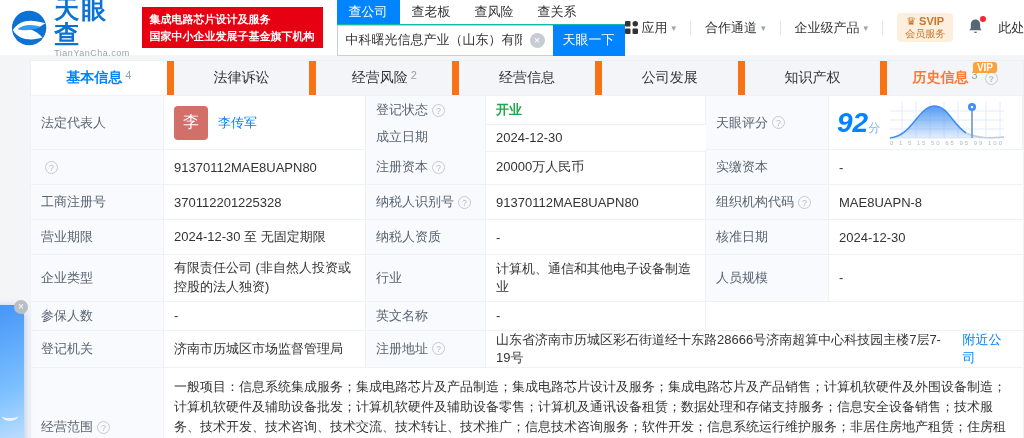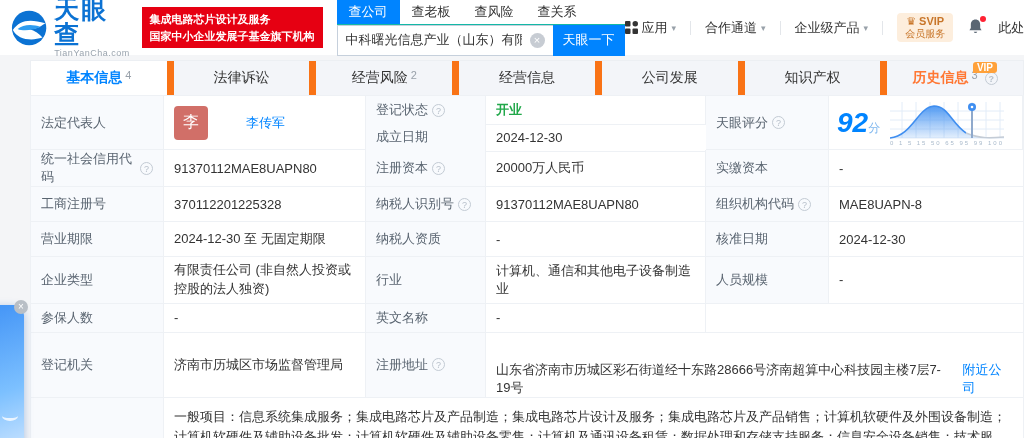--- a/index.html
+++ b/index.html
@@ -46,21 +46,21 @@
 
   
   .grid { display:grid; grid-template-columns:133px 202px 120px 220px 123px 1fr; border-left:1px solid #eef1f5; border-right:1px solid #eef1f5; }
   .cell { border-bottom:1px solid #eef1f5; border-right:1px solid #eef1f5; padding:0 10px; display:flex; align-items:center; min-height:29px; }
   .cell:last-child { border-right:none; }
   .lab { background:#f8fafd; color:#596470; }
   .val { color:#333; }
   .r35 .cell { min-height:35px; }
   .r44 .cell { min-height:44px; }
   .green { color:#21a84a; font-weight:700; }
-  .link { color:#0084ff; cursor:pointer;margin-left:28px; }
+  .link { color:#0084ff; cursor:pointer; }
   .avatar { width:34px; height:34px; border-radius:4px; background:#d16f68; color:#fff; font-size:16px; display:flex; align-items:center; justify-content:center; margin-right:10px; cursor:pointer; flex:none; }
   .sub2 { grid-row:span 2; }
   .score-cell { display:flex; align-items:center; gap:8px; padding:4px 8px; }
   .score-num { font-size:28px; font-weight:700; color:#0084ff; font-style:italic; }
   .score-unit { font-size:12px; color:#7fb7ef; }
   .axis-lab { font-size:6px; fill:#a9bacb; }
   .wrap2 { line-height:1.45; padding:4px 10px; }
   .scope-val { display:block; line-height:1.55; padding:9px 12px 9px 10px; }
 
   
@@ -230,21 +230,20 @@
     <div class="cell lab">
         <span>成立日期</span>
       </div>
     <div class="cell val">
         <span>2024-12-30</span>
       </div>
   </div>
 
   <div class="grid r35">
     <div class="cell lab">
-        <span>统一社会信用代码</span>
         <span class="qicon">?</span>
       </div>
     <div class="cell val">
         <span>91370112MAE8UAPN80</span>
       </div>
     <div class="cell lab">
         <span>注册资本</span>
         <span class="qicon">?</span>
       </div>
     <div class="cell val">
@@ -343,21 +342,21 @@
     <div class="cell lab">
         <span>登记机关</span>
       </div>
     <div class="cell val">
         <span>济南市历城区市场监督管理局</span>
       </div>
     <div class="cell lab">
         <span>注册地址</span>
         <span class="qicon">?</span>
       </div>
-    <div class="cell val" style="grid-column:span 3;margin-top:28px;">
+    <div class="cell val" style="grid-column:span 3;">
       <span>山东省济南市历城区彩石街道经十东路28666号济南超算中心科技园主楼7层7-19号</span>
       <span class="link" style="margin-left:8px;">附近公司</span>
     </div>
   </div>
 
   <div class="grid">
     <div class="cell lab" style="align-items:center;">
         <span>经营范围</span>
         <span class="qicon">?</span>
       </div>

